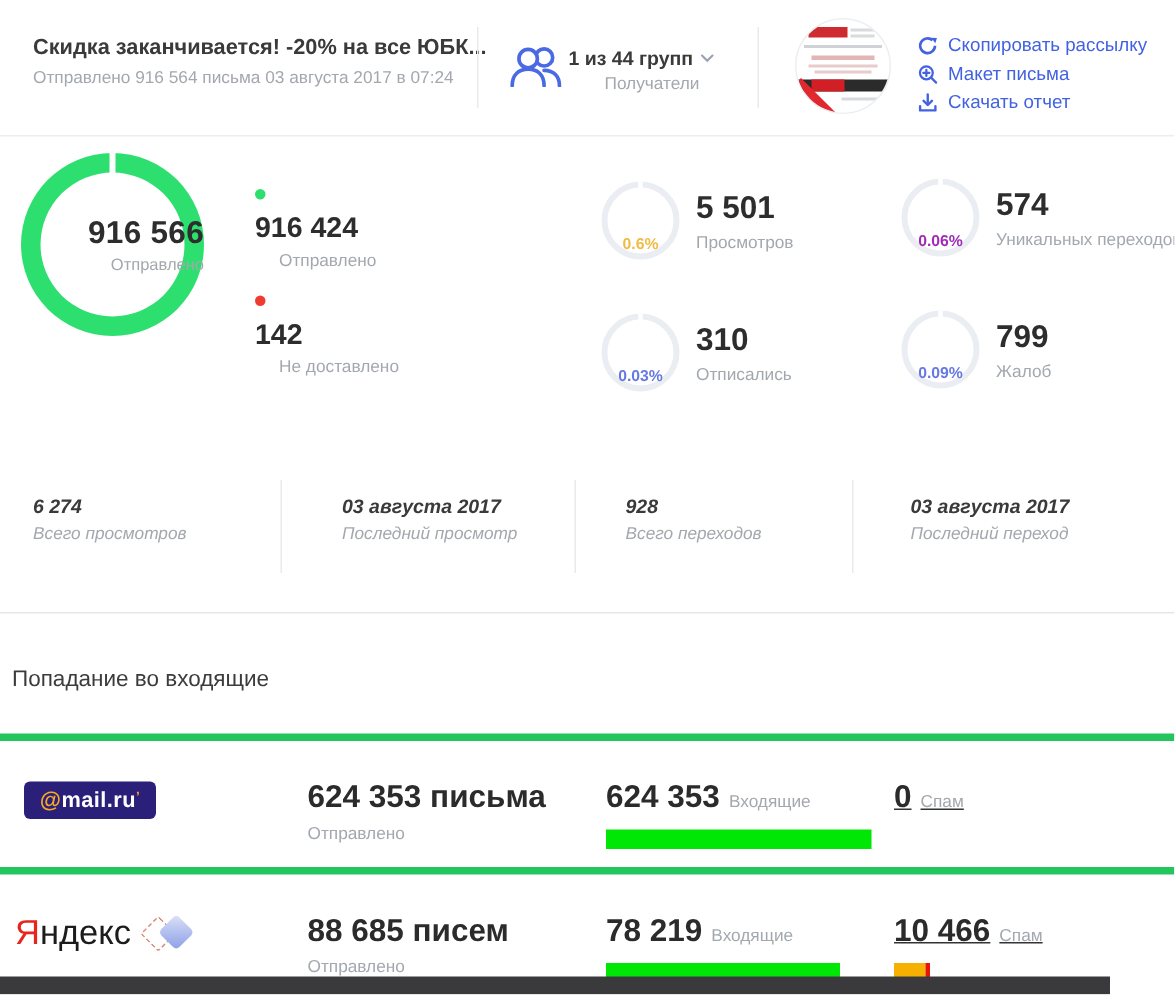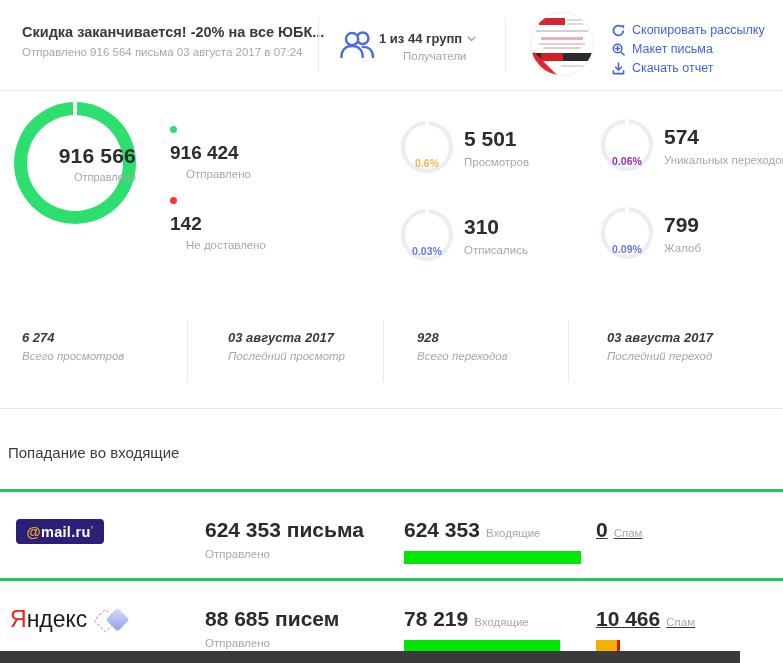--- a/index.html
+++ b/index.html
@@ -59,21 +59,21 @@
   .tcell{position:absolute;top:10px;font-style:italic;}
   .tcell.c0{left:22px;} .tcell.c1{left:228px;} .tcell.c2{left:417px;} .tcell.c3{left:607px;}
   .tval{font-size:13px;font-weight:700;color:#3a3a3a;}
   .tlab{font-size:11.5px;color:#a3a8ae;margin-top:5px;}
   .tdiv{position:absolute;top:0;width:1px;height:62px;background:#e8eaec;}
   .tdiv.d0{left:187px;} .tdiv.d1{left:383px;} .tdiv.d2{left:568px;}
   .hdiv{position:absolute;left:0;top:408px;width:783px;height:1px;background:#e4e6e8;}
   
   .sec-title{position:absolute;left:8px;top:444px;font-size:15px;color:#3c3c3c;}
   .prow{position:absolute;left:0;width:783px;height:89px;border-top:1px solid #ecec ee;}
-  .prow{border-top:3px solid #22c55e;}
+  .prow{border-top:5px solid #22c55e;}
   .prow.r0{top:489px;} .prow.r1{top:578px;}
   .mailru-badge{position:absolute;left:16px;top:27px;width:88px;height:25px;background:#2a2079;border-radius:4px;
         display:flex;align-items:center;justify-content:center;font-size:14.5px;font-weight:700;color:#fff;letter-spacing:.3px;}
   .mailru-badge .at{color:#f9a825;}
   .mailru-badge .tick{color:#f9a825;font-size:9px;vertical-align:top;}
   .ya-logo{position:absolute;left:10px;top:25px;display:flex;align-items:center;font-size:23px;}
   .ya-logo .ya-first{color:#e8241e;}
   .ya-logo .ya-rest{color:#1c1c1c;}
   .ya-env{position:relative;width:34px;height:26px;margin-left:8px;display:inline-block;}
   .env-left{position:absolute;left:2px;top:5px;width:15px;height:15px;transform:rotate(45deg);

